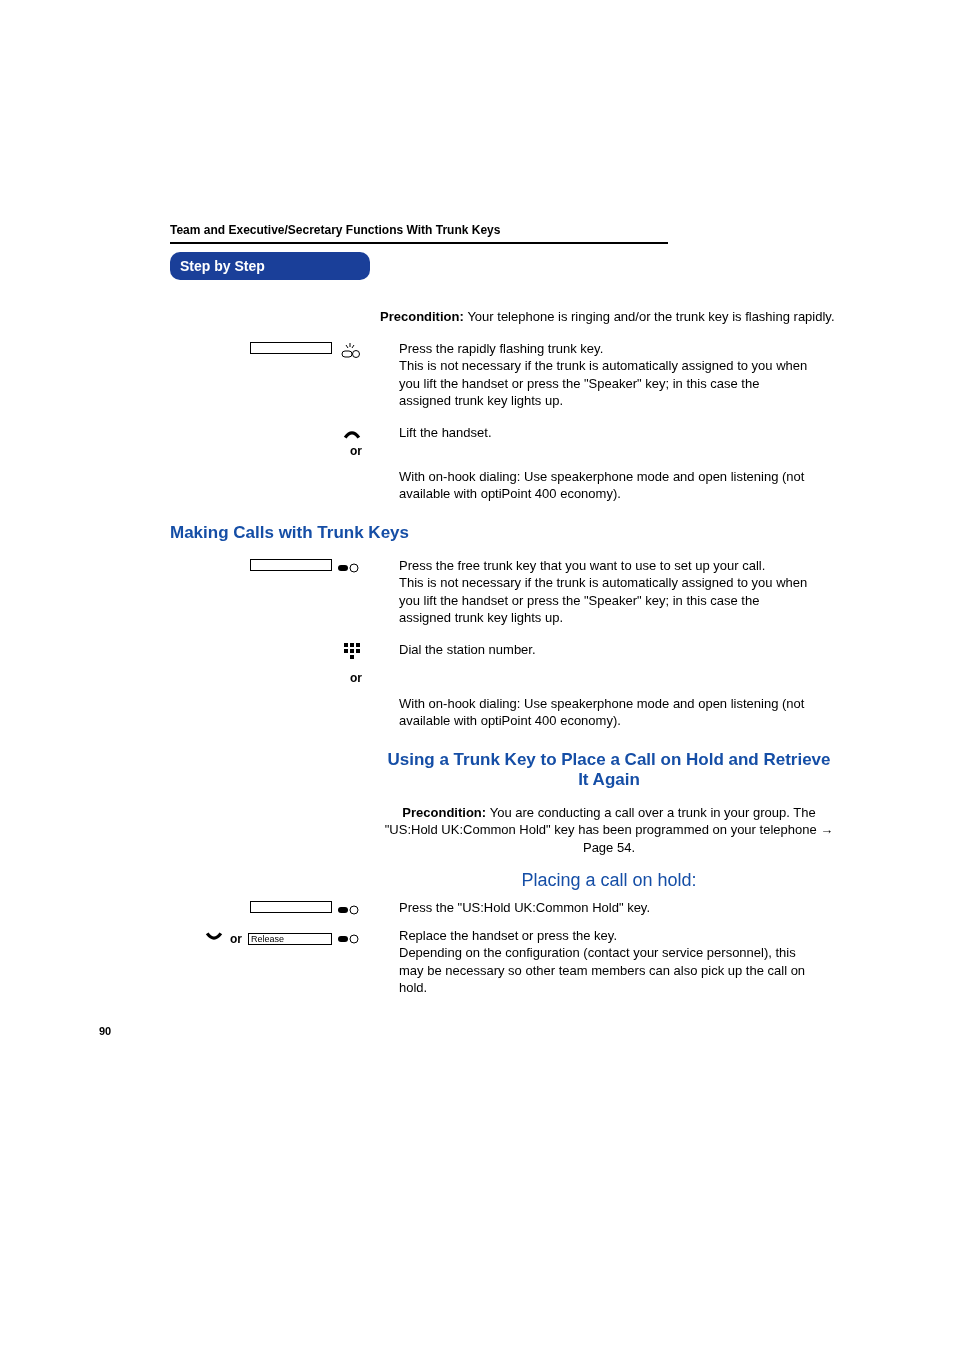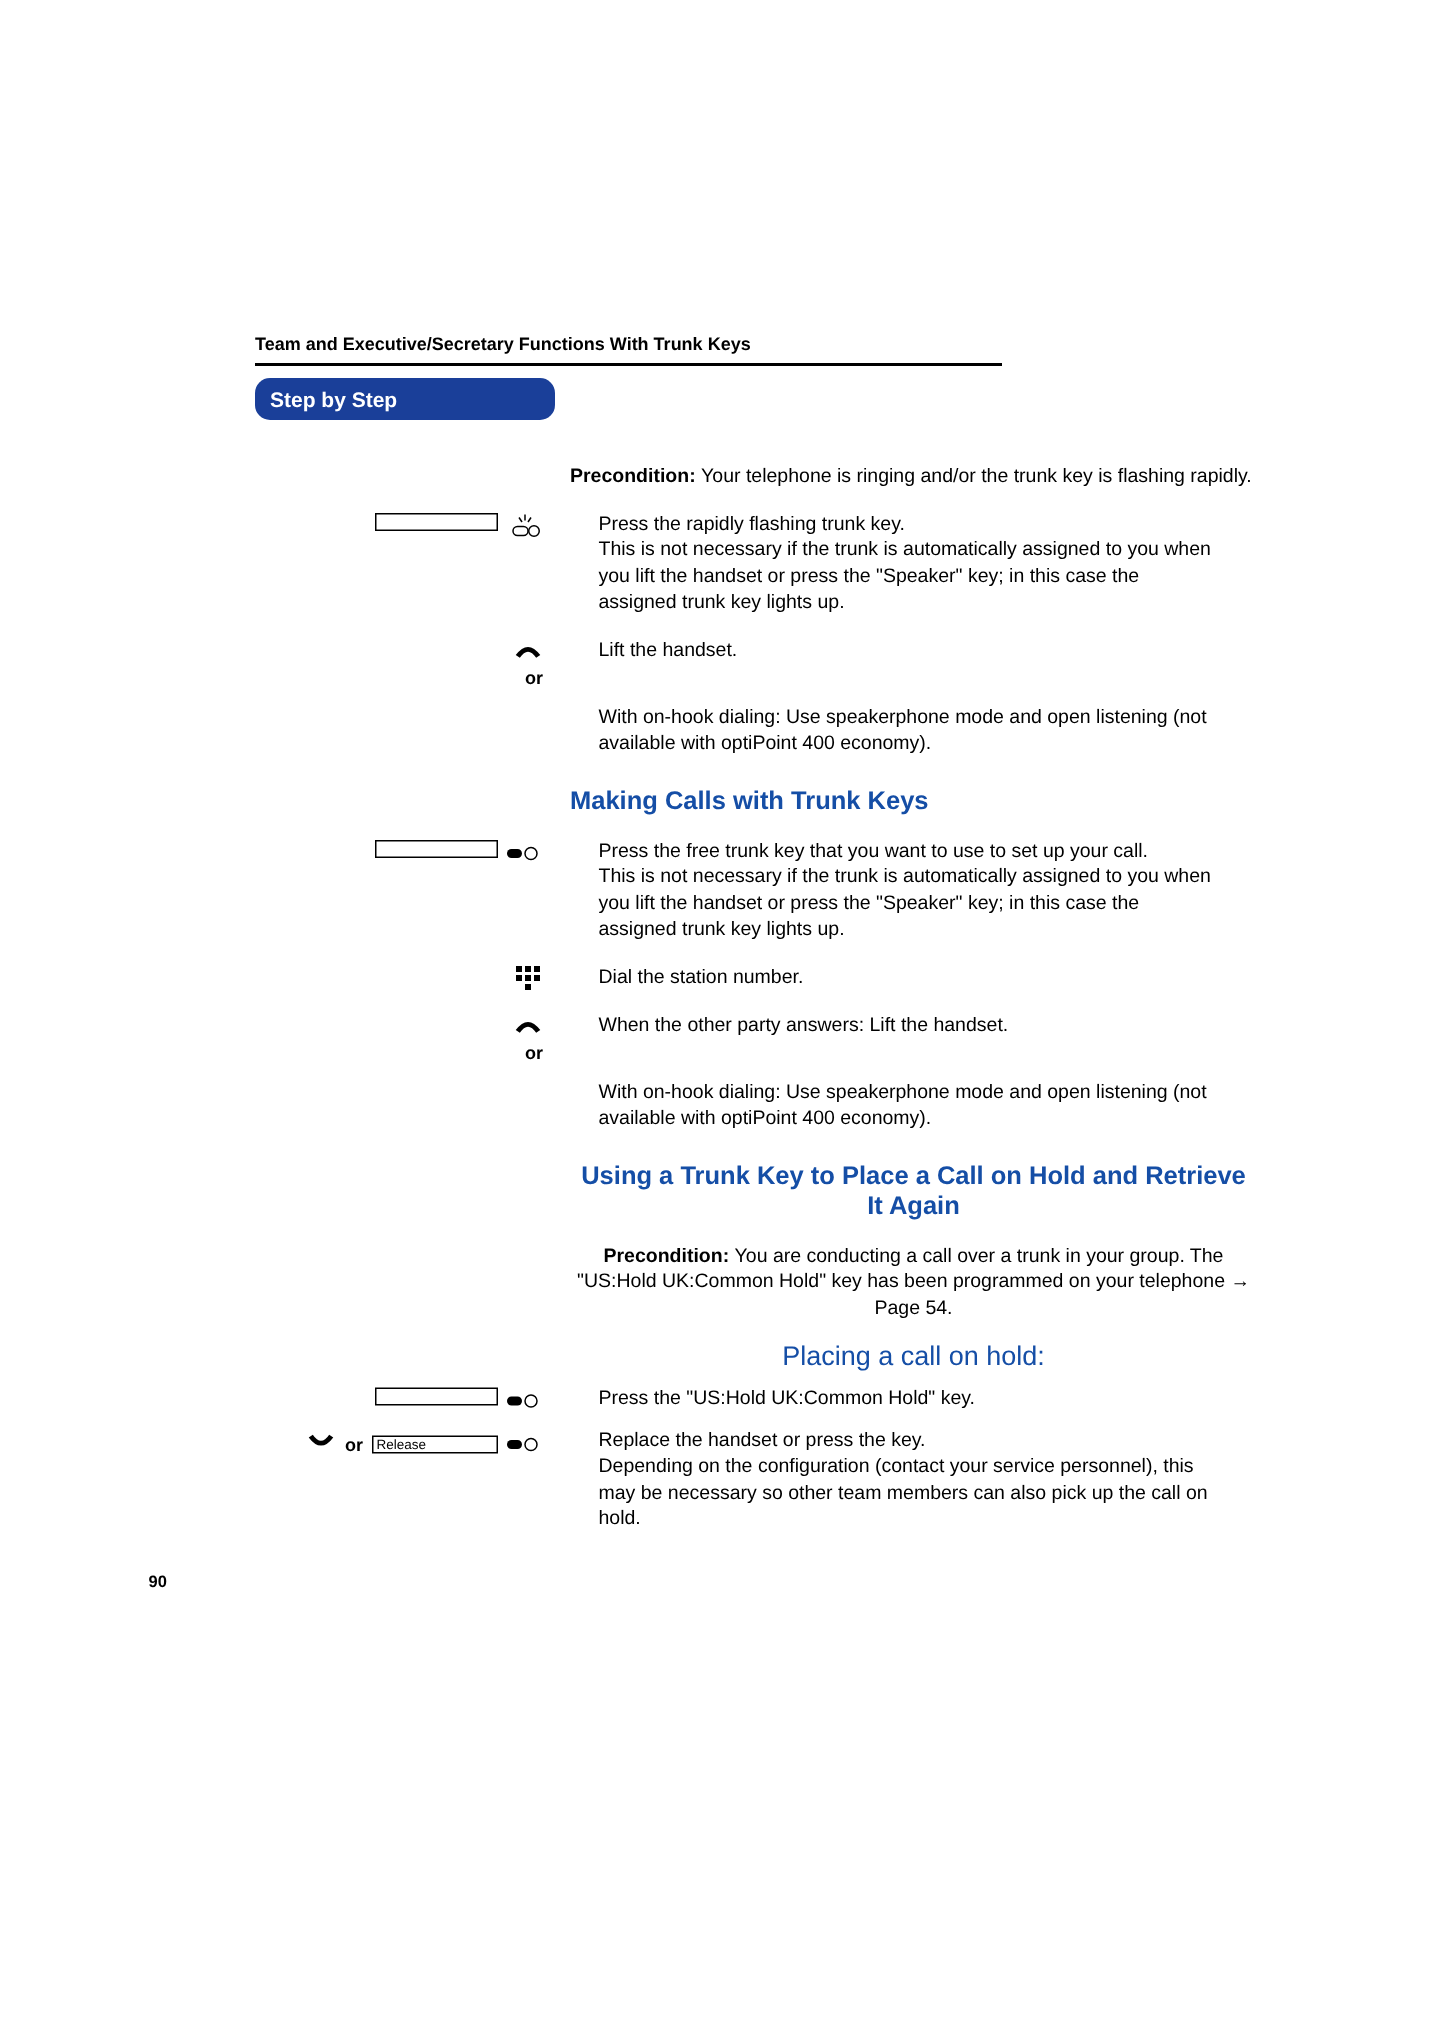--- a/index.html
+++ b/index.html
@@ -173,21 +173,21 @@
   </div>
 
   <div class="row" style="padding-left:170px;">
     <div class="icon-cell"></div>
     <div class="text-cell">
       <p class="para">With on-hook dialing: Use speakerphone mode and open listening (not available with optiPoint 400 economy).</p>
     </div>
   </div>
 
   <div style="padding-left:170px; margin-top:6px;">
-    <div style="margin-left:210px;">
+    <div style="">
       <div class="h2">Making Calls with Trunk Keys</div>
     </div>
   </div>
 
   <div class="row" style="padding-left:170px;">
     <div class="icon-cell">
       <span class="key-box"></span>
       <span class="lamp-off">
         <svg viewBox="0 0 24 18">
           <rect x="0" y="6" width="10" height="6" rx="3" fill="#000"></rect>
@@ -213,32 +213,20 @@
           <rect x="12" y="6" width="4" height="4" fill="#000"></rect>
           <rect x="6" y="12" width="4" height="4" fill="#000"></rect>
         </svg>
       </span>
     </div>
     <div class="text-cell">
       <p class="para">Dial the station number.</p>
     </div>
   </div>
 
-  <div class="row" style="padding-left:170px;">
-    <div class="icon-cell">
-      <span class="handset-up">
-        <svg viewBox="0 0 22 14">
-            <path d="M2 10 Q11 -2 20 10 L17 12 Q11 3 5 12 Z" fill="#000"></path>
-          </svg>
-      </span>
-    </div>
-    <div class="text-cell">
-      <p class="para" style="margin-bottom:2px;">When the other party answers: Lift the handset.</p>
-    </div>
-  </div>
 
   <div style="padding-left:170px;">
     <div class="or-lbl" style="width:192px;">or</div>
   </div>
 
   <div class="row" style="padding-left:170px;">
     <div class="icon-cell"></div>
     <div class="text-cell">
       <p class="para">With on-hook dialing: Use speakerphone mode and open listening (not available with optiPoint 400 economy).</p>
     </div>

